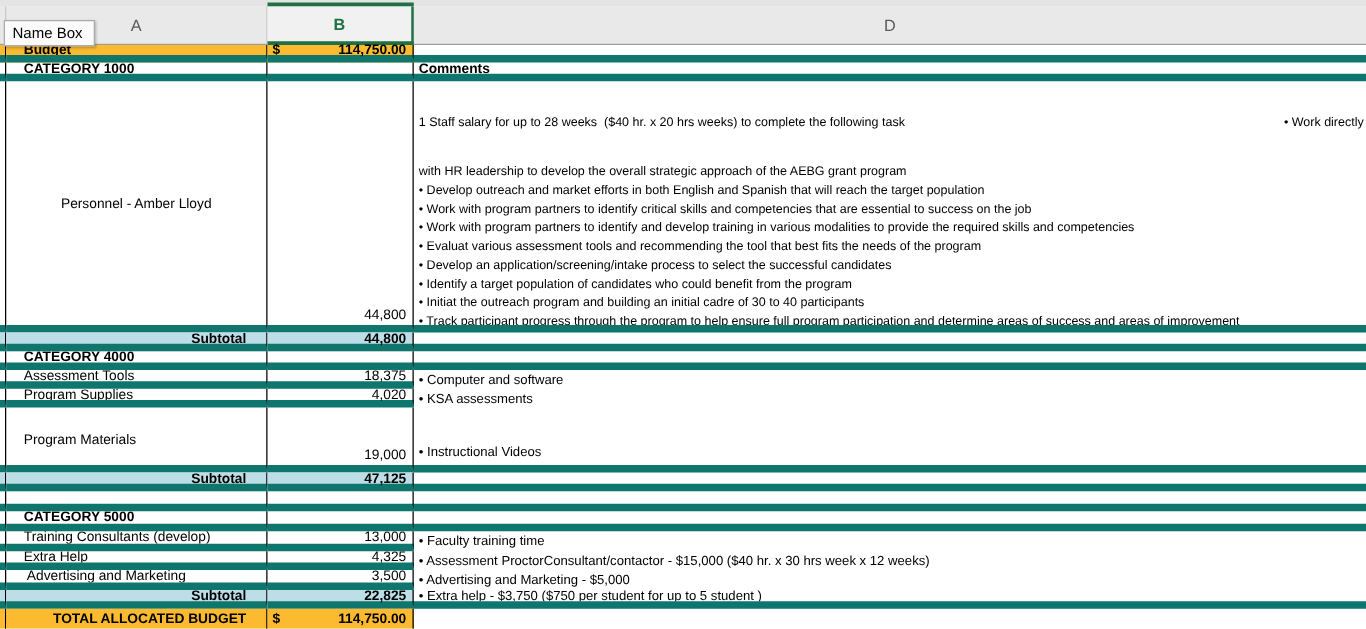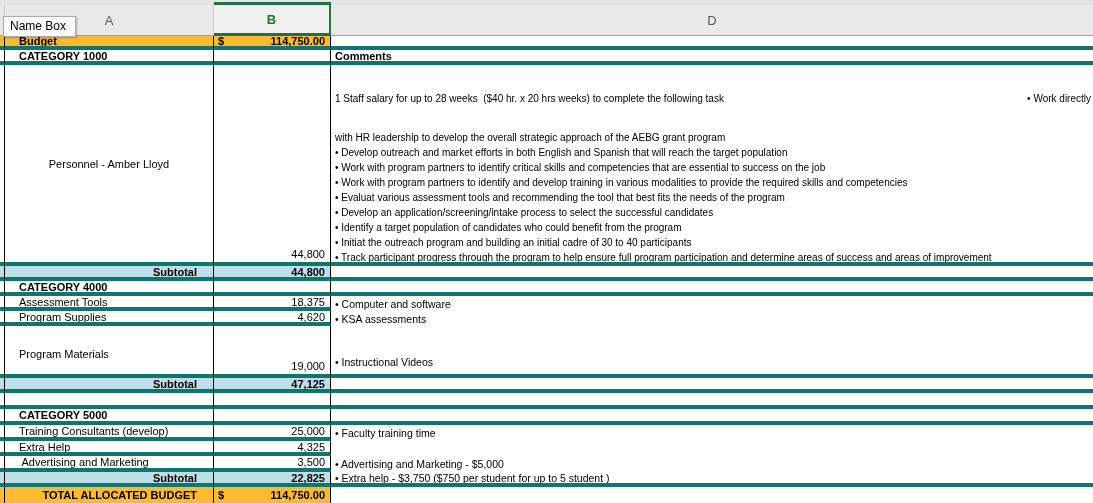--- a/index.html
+++ b/index.html
@@ -25,21 +25,21 @@
   
   .row{display:flex}
   .cell{box-sizing:border-box;position:relative}
   .cs{width:5px;border-right:1px solid #000}
   .ca{width:209px;border-right:1px solid #000;display:flex;align-items:center;
       padding-left:14px;white-space:pre;overflow:hidden}
   .cb{width:117px;border-right:1px solid #000;display:flex;align-items:center;
       justify-content:flex-end;padding-right:5px}
   .cd{flex:1;display:flex;align-items:center;padding-left:4px;font-size:10.5px;
       white-space:pre;overflow:hidden}
-  .bb{border-bottom:4px solid #0f766e}
+  .bb{border-bottom:6px solid #0f766e}
   .h14{height:14px}.h15{height:15px}.h16{height:16px}.h201{height:201px}.h52{height:52px}
   .org{background:#FBBA2F}
   .blu{background:#BDDEE7}
   .bold{font-weight:bold}
   .ra{justify-content:flex-end;padding-right:16px;padding-left:2px}
   .money{justify-content:space-between;padding-left:4px}
   .center-both{justify-content:center;padding-left:0}
   
   .cmtblock{display:block;padding:2px 2px 0 4px;align-items:flex-start}
   .cmt{white-space:pre;line-height:15px;font-size:10px}
@@ -116,21 +116,21 @@
   <div class="row h15">
     <div class="cell cs bb"></div>
     <div class="cell ca bb">Assessment Tools</div>
     <div class="cell cb bb">18,375</div>
     <div class="cell cd">• Computer and software</div>
   </div>
 
   <div class="row h15">
     <div class="cell cs bb"></div>
     <div class="cell ca bb">Program Supplies</div>
-    <div class="cell cb bb">4,620</div>
+    <div class="cell cb bb">4,020</div>
     <div class="cell cd">• KSA assessments</div>
   </div>
 
   <div class="row h52">
     <div class="cell cs bb"></div>
     <div class="cell ca bb" style="padding-left:0">
       <span class="abs-bl">Program Materials</span>
     </div>
     <div class="cell cb bb">
       <span class="abs-br">19,000</span>
@@ -157,28 +157,29 @@
   <div class="row h16">
     <div class="cell cs bb"></div>
     <div class="cell ca bb bold">CATEGORY 5000</div>
     <div class="cell cb bb"></div>
     <div class="cell cd bb"></div>
   </div>
 
   <div class="row h16">
     <div class="cell cs bb"></div>
     <div class="cell ca bb">Training Consultants (develop)</div>
-    <div class="cell cb bb">25,000</div>
+    <div class="cell cb bb">13,000</div>
     <div class="cell cd">• Faculty training time</div>
   </div>
 
   <div class="row h15">
     <div class="cell cs bb"></div>
     <div class="cell ca bb">Extra Help</div>
     <div class="cell cb bb">4,325</div>
+    <div class="cell cd">• Assessment ProctorConsultant/contactor - $15,000 ($40 hr. x 30 hrs week x 12 weeks)</div>
   </div>
 
   <div class="row h16">
     <div class="cell cs bb"></div>
     <div class="cell ca bb"> Advertising and Marketing</div>
     <div class="cell cb bb">3,500</div>
     <div class="cell cd">• Advertising and Marketing - $5,000</div>
   </div>
 
   <div class="row h15">

